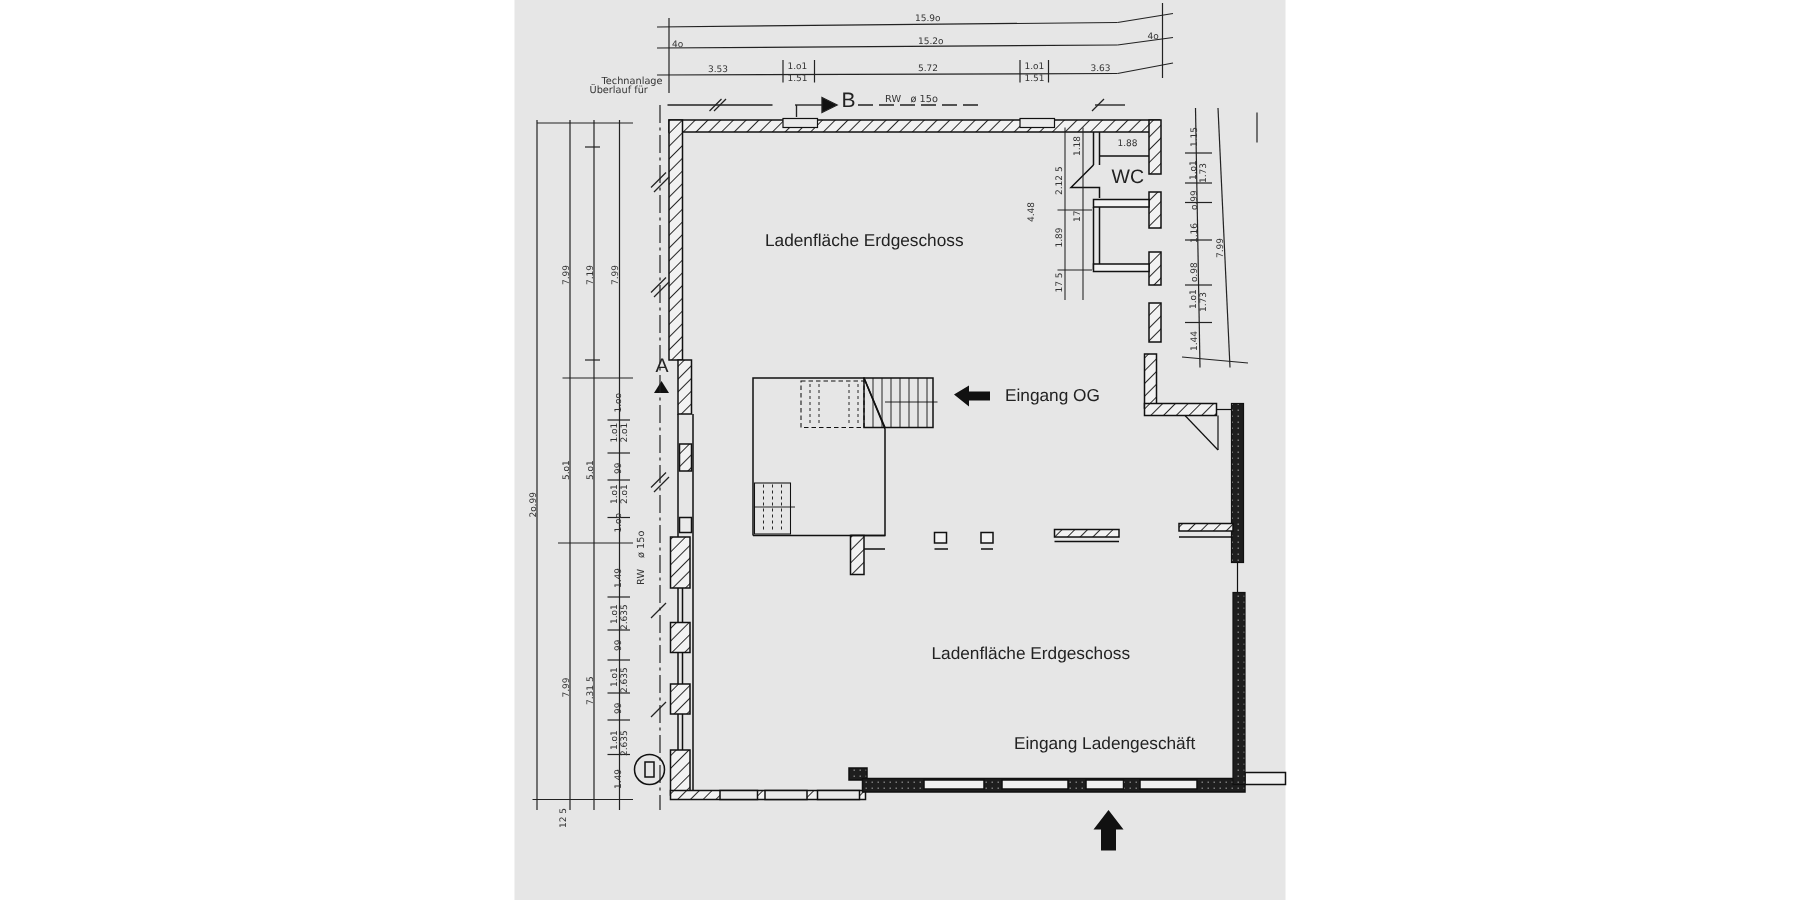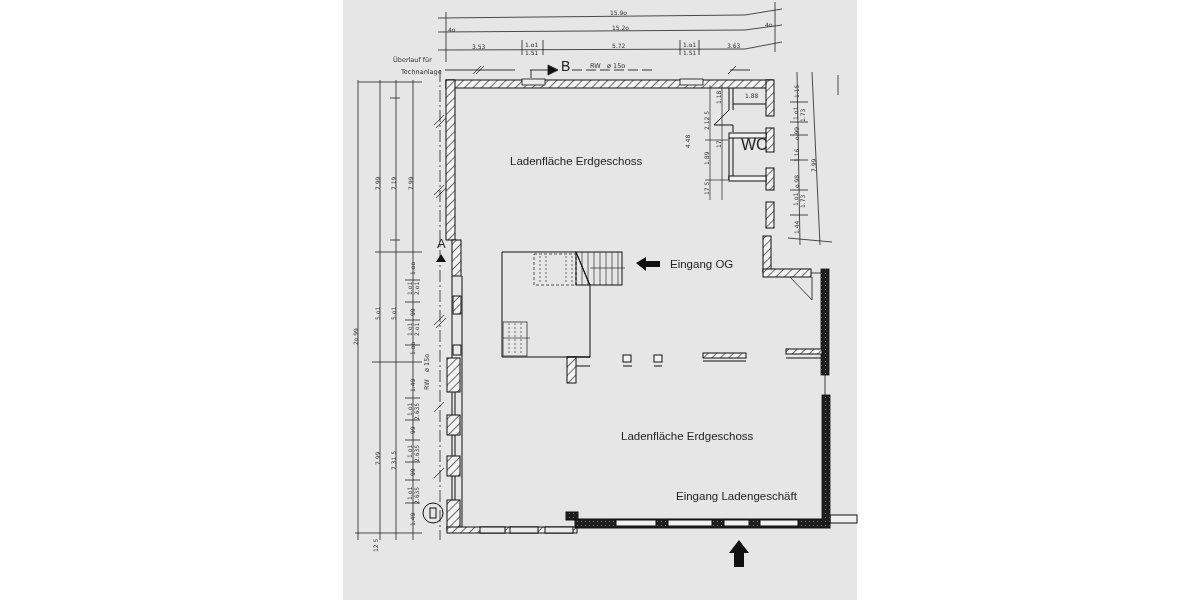--- a/index.html
+++ b/index.html
@@ -242,32 +242,32 @@
     <line x1="434" y1="412" x2="444" y2="402"></line>
       <line x1="434" y1="478" x2="444" y2="468"></line>
     <line x1="473" y1="74" x2="481" y2="66"></line>
       <line x1="476" y1="74" x2="484" y2="66"></line>
     <line x1="728" y1="74" x2="736" y2="66"></line>
   </g>
 </svg>
 
 <div class="lbl room" style="left:510px;top:155px;">Ladenfläche Erdgeschoss</div>
 <div class="lbl room" style="left:621px;top:430px;">Ladenfläche Erdgeschoss</div>
-<div class="lbl room" style="left:741px;top:110px;font-size:16px;margin-top:26px;">WC</div>
+<div class="lbl room" style="left:741px;top:110px;font-size:13px;">WC</div>
 <div class="lbl room" style="left:670px;top:258px;">Eingang OG</div>
 <div class="lbl room" style="left:676px;top:490px;">Eingang Ladengeschäft</div>
 
 <div class="lbl" style="left:561px;top:58px;font-size:14px;">B</div>
 <div class="lbl" style="left:437px;top:236px;font-size:13px;">A</div>
 <div class="lbl note" style="left:590px;top:62px;">RW</div>
 <div class="lbl note" style="left:607px;top:62px;">ø 15o</div>
 <div class="lbl note vdim" style="left:423px;top:390px;">RW</div>
 <div class="lbl note vdim" style="left:423px;top:372px;">ø 15o</div>
 <div class="lbl note" style="left:393px;top:56px;">Überlauf für</div>
-<div class="lbl note" style="left:401px;top:68px;">Technanlage</div>
+<div class="lbl note" style="left:401px;top:50px;">Technanlage</div>
 
 <div class="lbl dim" style="left:610px;top:9px;">15.9o</div>
 <div class="lbl dim" style="left:612px;top:24px;">15.2o</div>
 <div class="lbl dim" style="left:472px;top:43px;">3.53</div>
 <div class="lbl dim" style="left:525px;top:41px;">1.o1</div>
 <div class="lbl dim" style="left:525px;top:49px;">1.51</div>
 <div class="lbl dim" style="left:612px;top:42px;">5.72</div>
 <div class="lbl dim" style="left:683px;top:41px;">1.o1</div>
 <div class="lbl dim" style="left:683px;top:49px;">1.51</div>
 <div class="lbl dim" style="left:727px;top:42px;">3.63</div>

